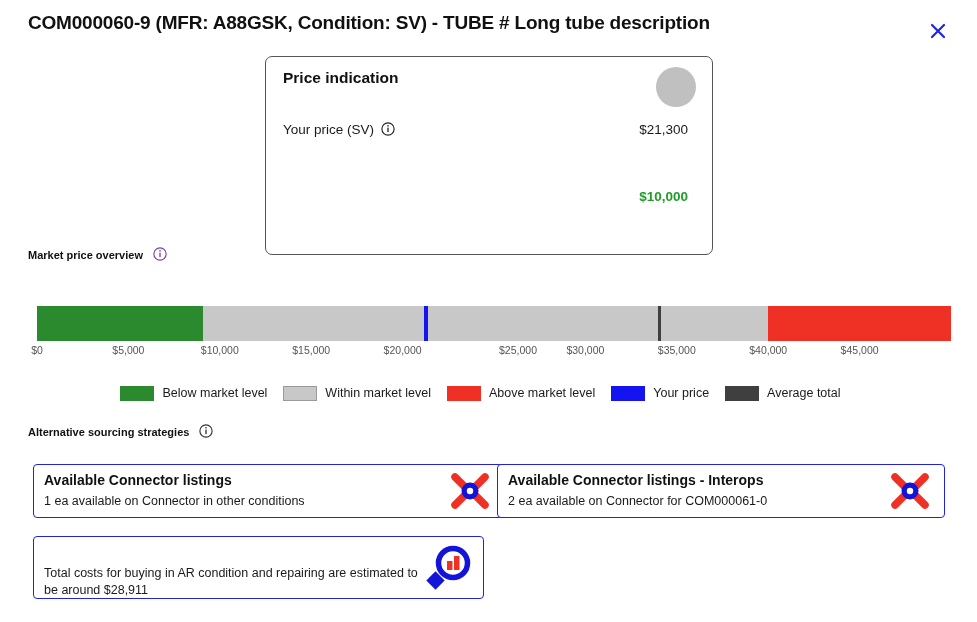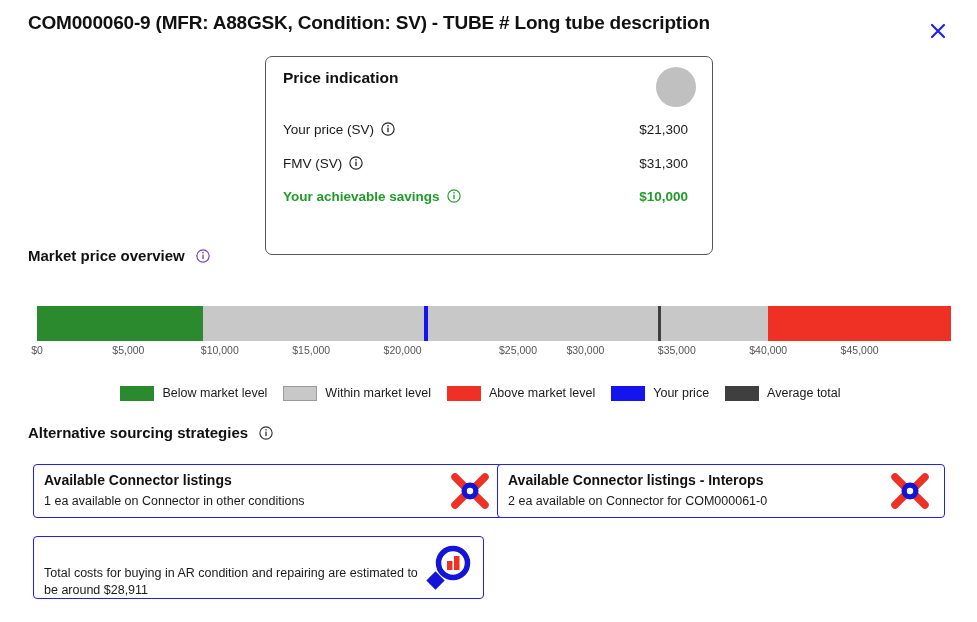--- a/index.html
+++ b/index.html
@@ -101,21 +101,21 @@
     display: inline-block;
     vertical-align: -2px;
     margin-left: 7px;
     cursor: pointer;
   }
   .info-ico svg { display: block; }
 
   
   .section-head {
     position: absolute;
-    font-size: 15px;
+    font-size: 11px;
     font-weight: bold;
     color: #111111;
     white-space: nowrap;
   }
   #market-head { left: 28px; top: 247px; }
   #alt-head { left: 28px; top: 424px; }
 
   
   .bar-wrap {
     position: absolute;
@@ -238,35 +238,22 @@
 
   <div class="price-row row1">
     <span class="price-label"><span>Your price (SV)</span><span class="info-ico"><svg width="14" height="14" viewBox="0 0 16 16">
             <circle cx="8" cy="8" r="7" fill="none" stroke="#222222" stroke-width="1.3"></circle>
             <circle cx="8" cy="4.4" r="0.95" fill="#222222"></circle>
             <rect x="7.25" y="6.4" width="1.5" height="5.2" fill="#222222"></rect>
           </svg></span></span>
     <span class="price-value">$21,300</span>
   </div>
 
-  <div class="price-row row2">
-    <span class="price-label"><span>FMV (SV)</span><span class="info-ico"><svg width="14" height="14" viewBox="0 0 16 16">
-            <circle cx="8" cy="8" r="7" fill="none" stroke="#222222" stroke-width="1.3"></circle>
-            <circle cx="8" cy="4.4" r="0.95" fill="#222222"></circle>
-            <rect x="7.25" y="6.4" width="1.5" height="5.2" fill="#222222"></rect>
-          </svg></span></span>
-    <span class="price-value">$31,300</span>
-  </div>
 
   <div class="price-row row3">
-    <span class="price-label savings"><span>Your achievable savings</span><span class="info-ico"><svg width="14" height="14" viewBox="0 0 16 16">
-            <circle cx="8" cy="8" r="7" fill="none" stroke="#1f9c28" stroke-width="1.3"></circle>
-            <circle cx="8" cy="4.4" r="0.95" fill="#1f9c28"></circle>
-            <rect x="7.25" y="6.4" width="1.5" height="5.2" fill="#1f9c28"></rect>
-          </svg></span></span>
     <span class="price-value savings">$10,000</span>
   </div>
 </div>
 
 <div class="section-head" id="market-head">
   <span>Market price overview</span>
   <span class="info-ico"><svg width="14" height="14" viewBox="0 0 16 16">
         <circle cx="8" cy="8" r="7" fill="none" stroke="#7b3fa0" stroke-width="1.3"></circle>
         <circle cx="8" cy="4.4" r="0.95" fill="#7b3fa0"></circle>
         <rect x="7.25" y="6.4" width="1.5" height="5.2" fill="#7b3fa0"></rect>

